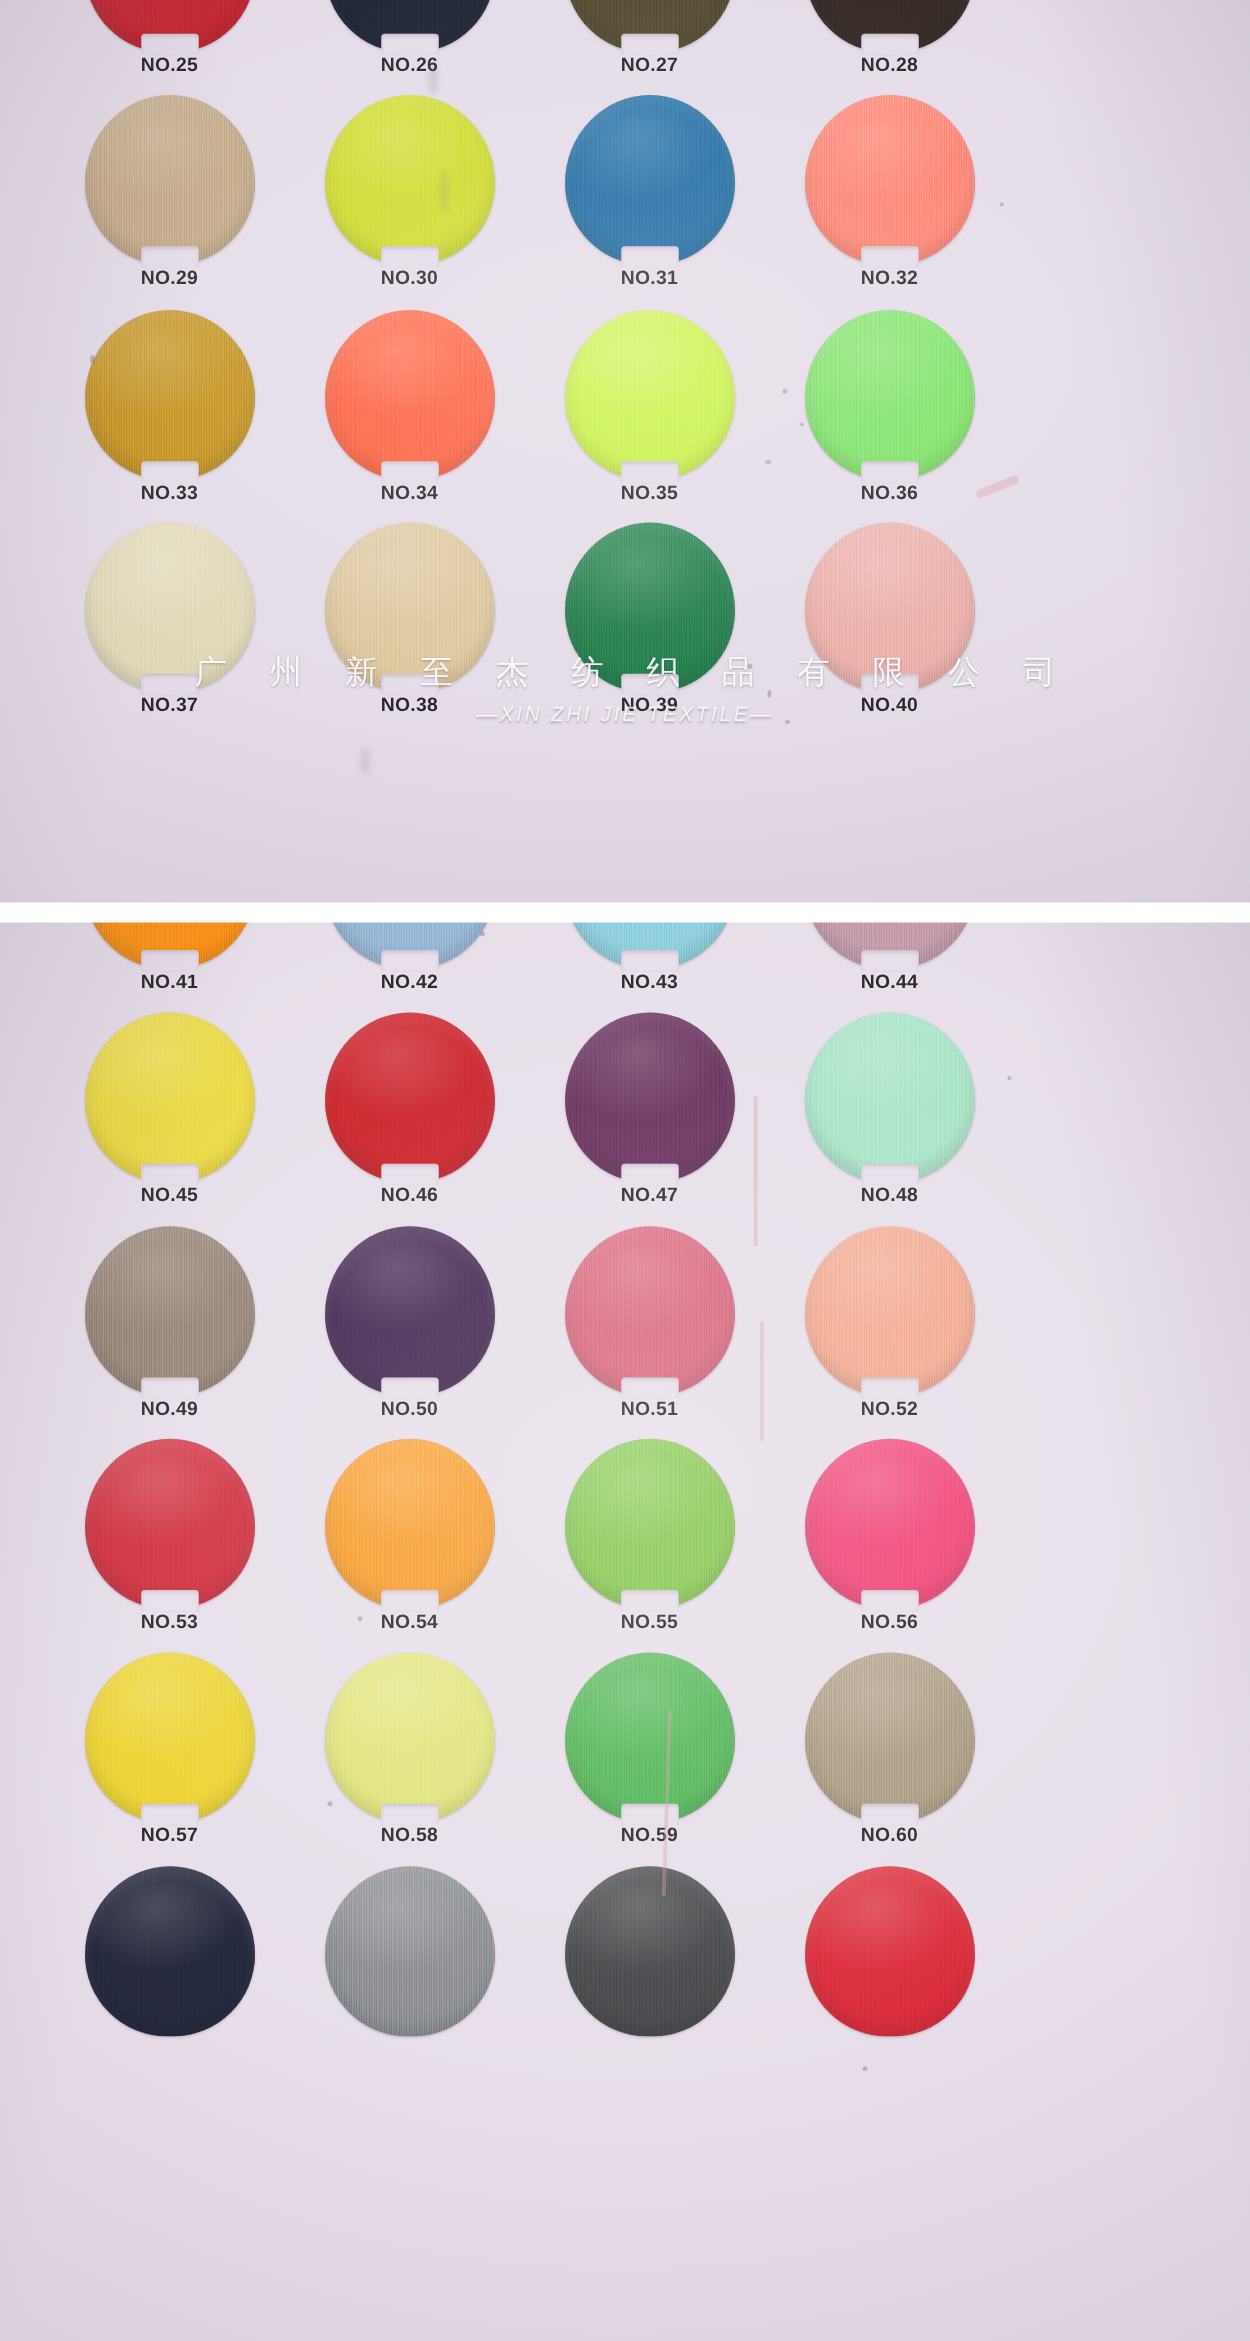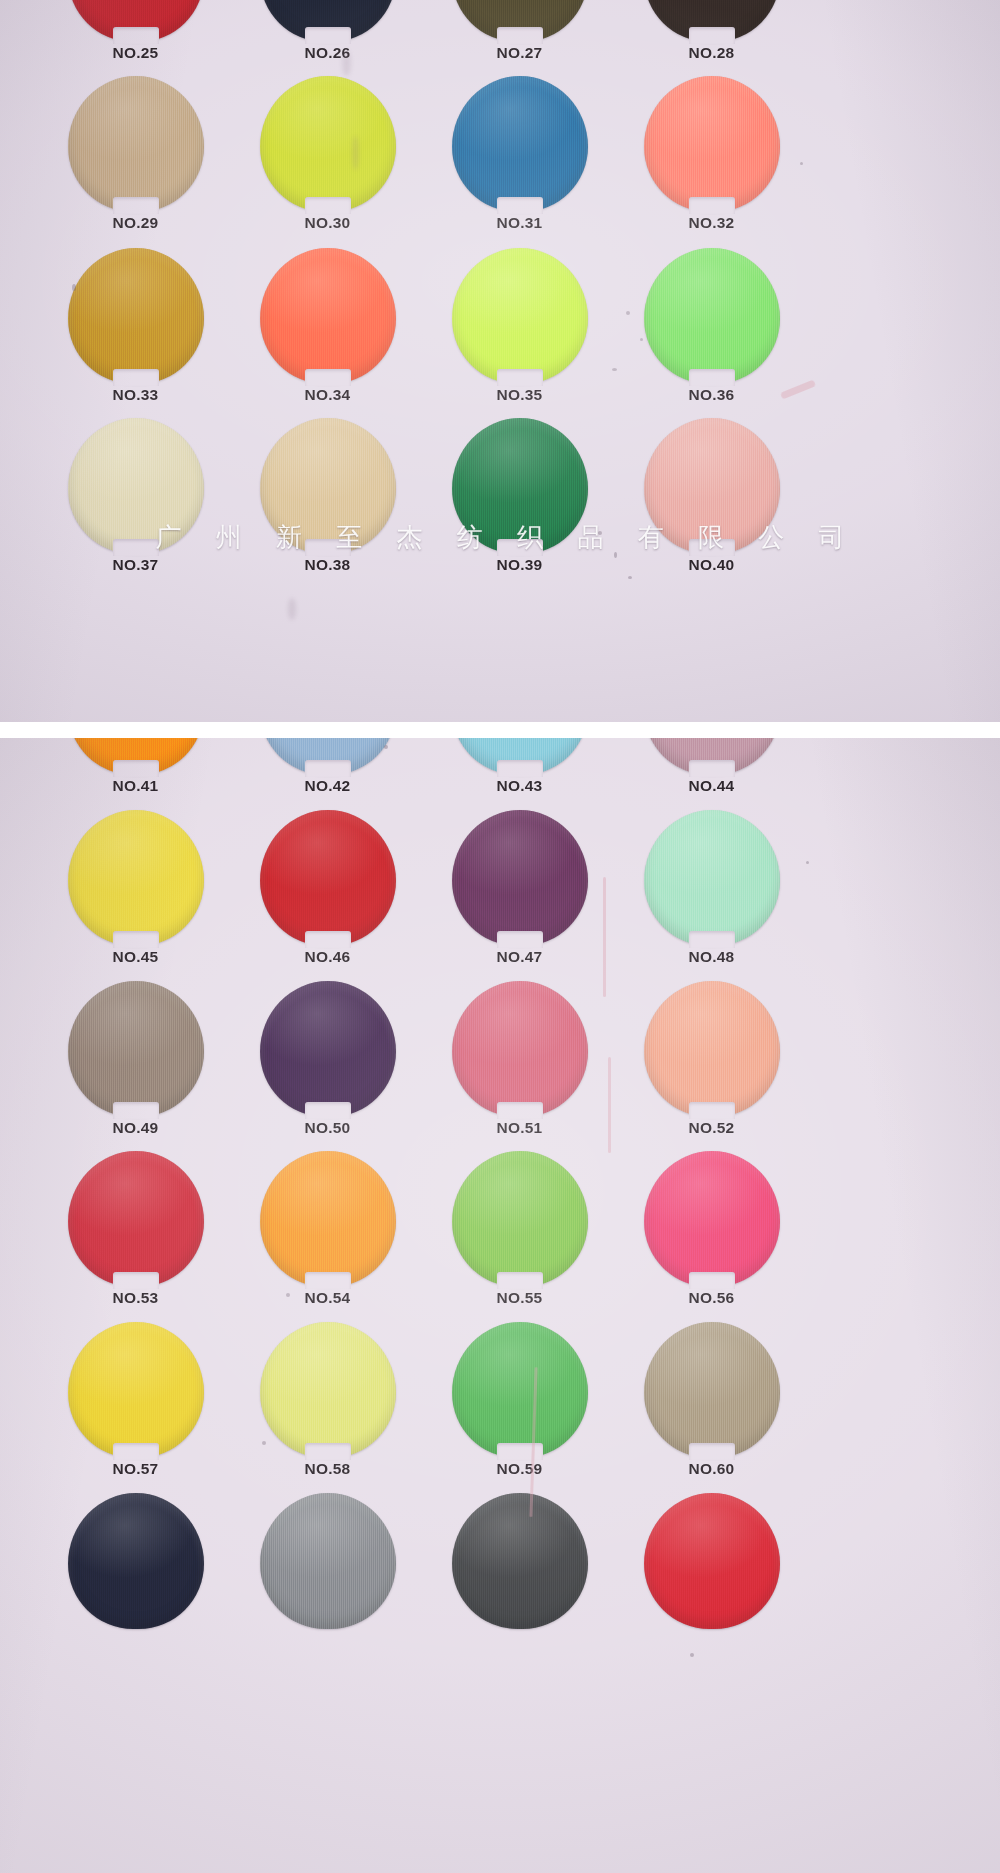--- a/index.html
+++ b/index.html
@@ -358,20 +358,21 @@
     <div class="speck" style="left:800px; top:176px; width:3px;  height:3px;"></div>
     <div class="speck" style="left:598px; top:545px; width:4px;  height:4px;"></div>
     <div class="speck" style="left:614px; top:566px; width:3px;  height:6px;"></div>
     <div class="speck" style="left:628px; top:590px; width:4px;  height:3px;"></div>
     <div class="smudge" style="left:288px; top:612px; width:8px;  height:22px;"></div>
     <div class="speck" style="left:72px;  top:298px; width:4px;  height:7px;"></div>
     <div class="scuff" style="left:780px; top:400px; width:36px; height:7px; border-radius:4px; transform:rotate(-22deg);"></div>
 
     <div id="watermark" style="top:534px">
       <div id="watermark-cn">广 州 新 至 杰 纺 织 品 有 限 公 司</div>
+      <div id="watermark-en">—XIN ZHI JIE TEXTILE—</div>
     </div>
   </div>
 
   <div id="panel-gap"></div>
 
   <div class="panel" id="panel-2">
     <div class="grid">
 
       <div class="swatch-row" style="top:-98px">
         <div class="swatch-cell c0">

